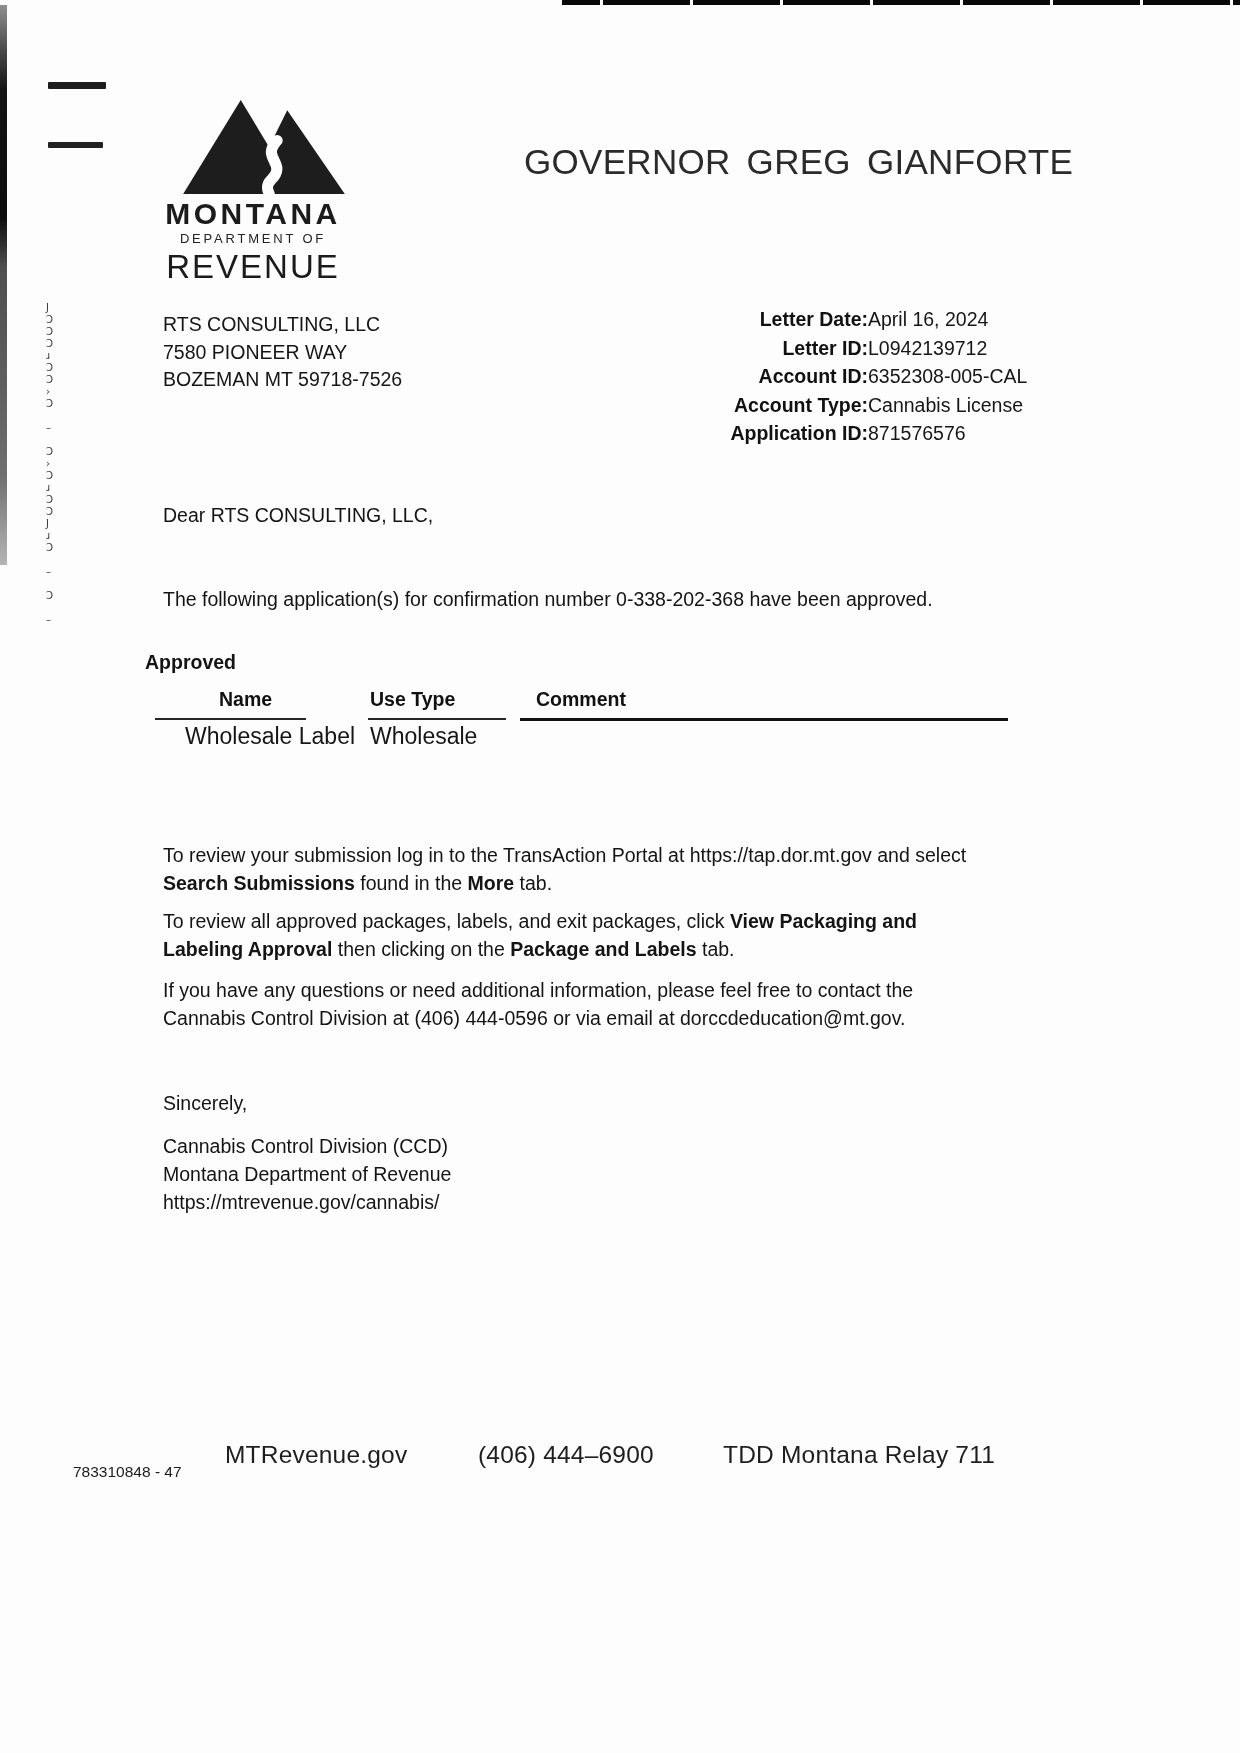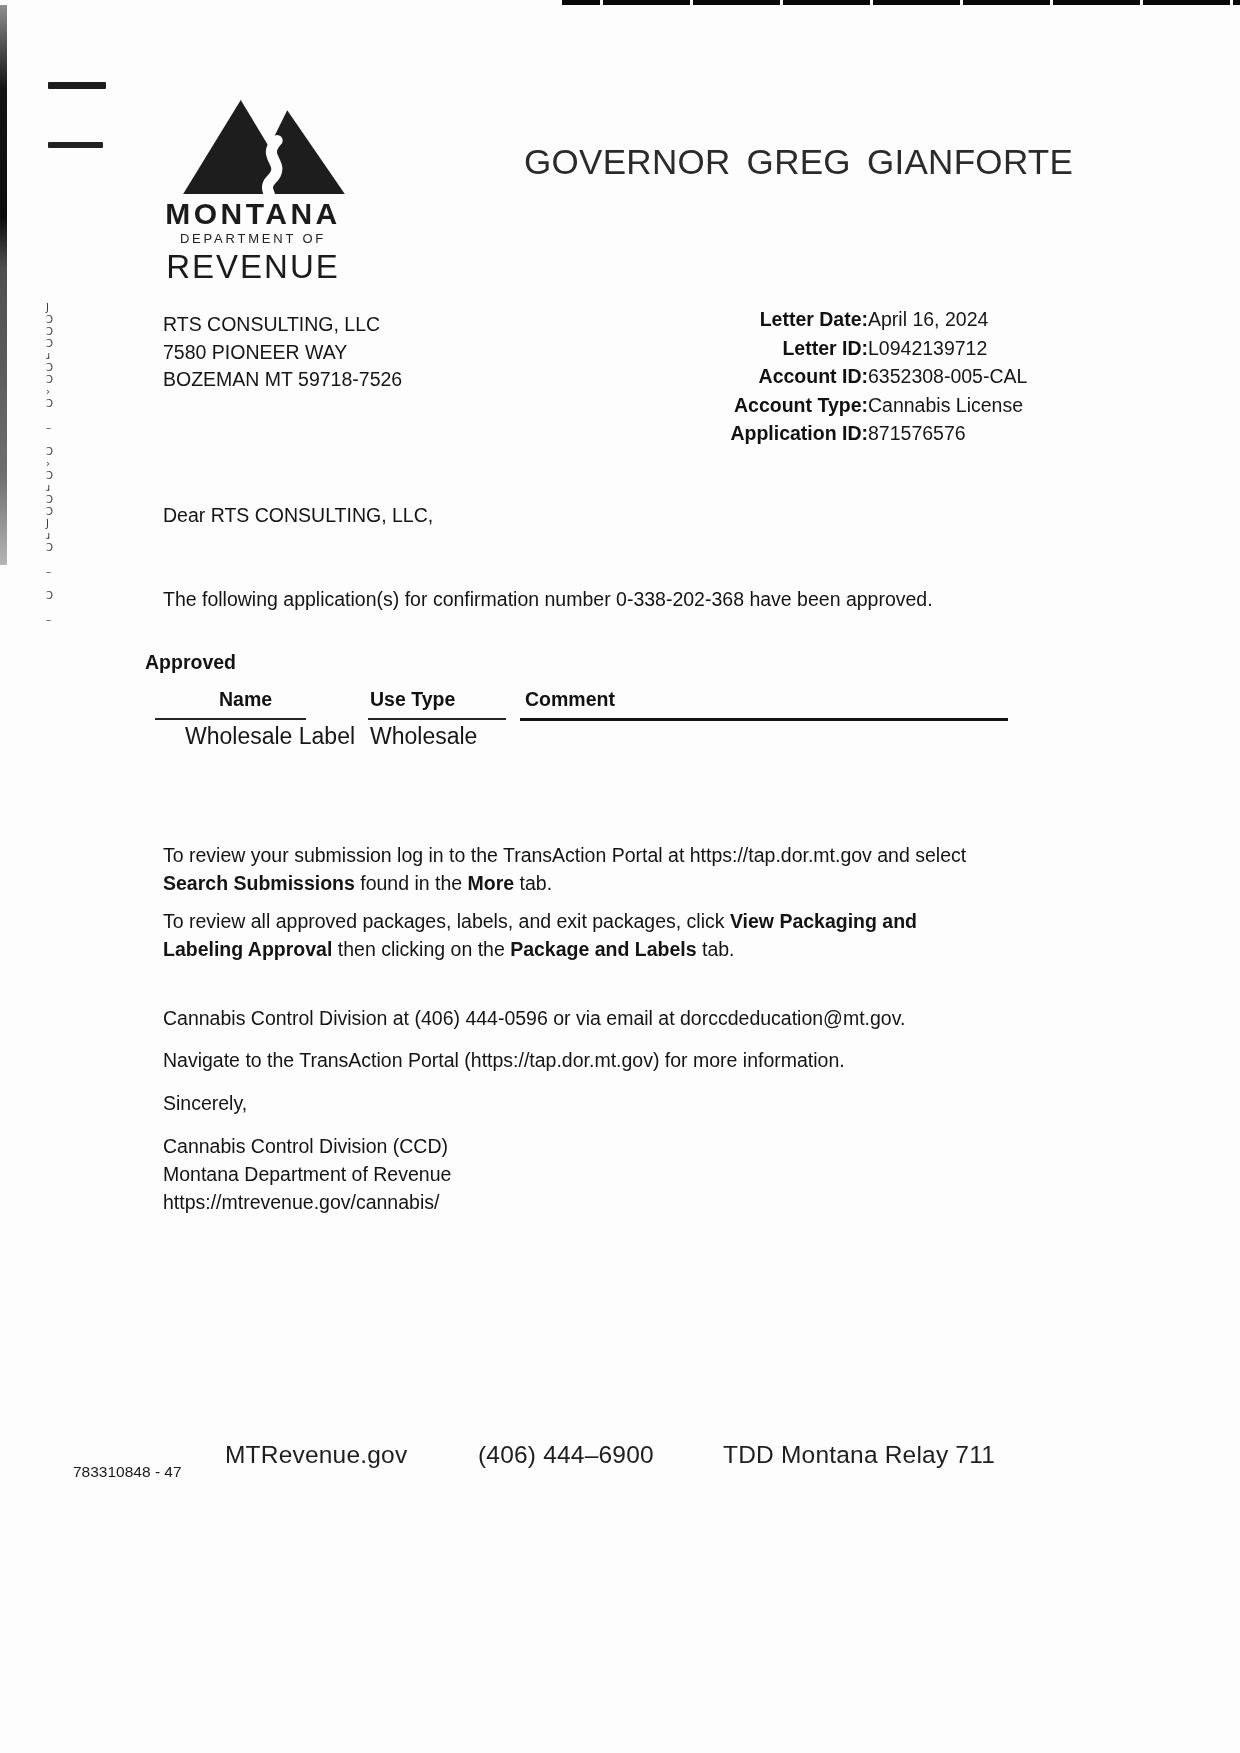--- a/index.html
+++ b/index.html
@@ -53,21 +53,21 @@
   .meta { left:697px; top:308px; font-size:19.5px; }
   .meta-row { display:flex; height:28.6px; align-items:flex-start;text-align:right; }
   .meta-label { font-weight:700; width:171px; color:#111; }
   .meta-value { color:#161616; }
 
   .salutation { left:163px; top:504px; font-size:19.5px; }
   .intro      { left:163px; top:588px; font-size:19.5px; }
   .approved-heading { left:145px; top:651px; font-size:19.5px; font-weight:700; }
 
   .th { top:688px; font-size:19.5px; font-weight:700; color:#111; }
-  .th-name { left:219px; } .th-usetype { left:370px; } .th-comment { left:525px; }
+  .th-name { left:219px; } .th-usetype { left:370px; } .th-comment { left:536px; }
   .rule { top:718px; background:#262626; height:2px; }
   .rule-name { left:155px; width:151px; }
   .rule-usetype { left:368px; width:138px; }
   .rule-comment { left:520px; width:488px; height:3px; background:#121212; }
   .td { top:723px; font-size:23px; color:#161616; }
   .td-name { left:185px; } .td-usetype { left:370px; }
 
   .para { left:163px; width:910px; font-size:19.5px; line-height:27.8px; color:#141414; }
   .p1 { top:842px; } .p2 { top:908px; } .p3 { top:977px; } .p4 { top:1047px; }
   .closing { left:163px; top:1092px; font-size:19.5px; }
@@ -170,23 +170,22 @@
   <div class="abs rule rule-name"></div>
   <div class="abs rule rule-usetype"></div>
   <div class="abs rule rule-comment"></div>
   <div class="abs td td-name">Wholesale Label</div>
   <div class="abs td td-usetype">Wholesale</div>
 
   <p class="abs para p1"><span>To review your submission log in to the TransAction Portal at https://tap.dor.mt.gov and select</span><br><b>Search Submissions</b><span> found in the </span><b>More</b><span> tab.</span></p>
 
   <p class="abs para p2"><span>To review all approved packages, labels, and exit packages, click </span><b>View Packaging and</b><br><b>Labeling Approval</b><span> then clicking on the </span><b>Package and Labels</b><span> tab.</span></p>
 
-  <p class="abs para p3"><br><span>Cannabis Control Division at (406) 444-0596 or via email at dorccdeducation@mt.gov.</span></p>
+  <p class="abs para p3"><span>If you have any questions or need additional information, please feel free to contact the</span><br><span>Cannabis Control Division at (406) 444-0596 or via email at dorccdeducation@mt.gov.</span></p>
 
-  <p class="abs para p4">Navigate to the TransAction Portal (https://tap.dor.mt.gov) for more information.</p>
 
   <div class="abs closing">Sincerely,</div>
 
   <div class="abs signature">
     <div>Cannabis Control Division (CCD)</div>
     <div>Montana Department of Revenue</div>
     <div>https://mtrevenue.gov/cannabis/</div>
   </div>
 
   <div class="abs footer-item footer-website">MTRevenue.gov</div>

